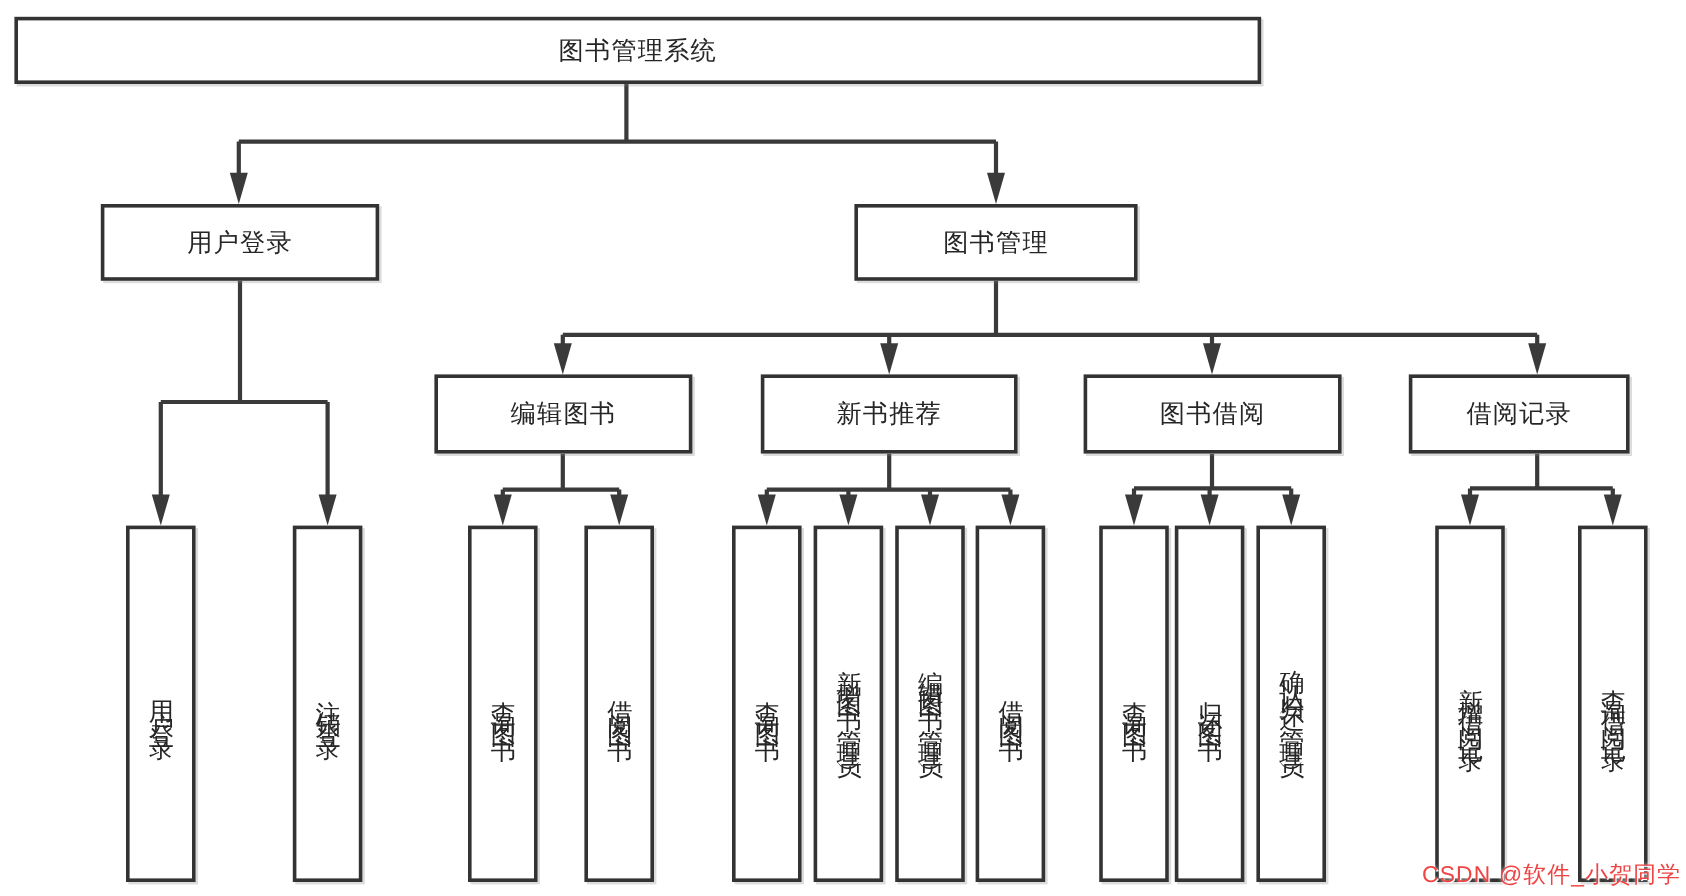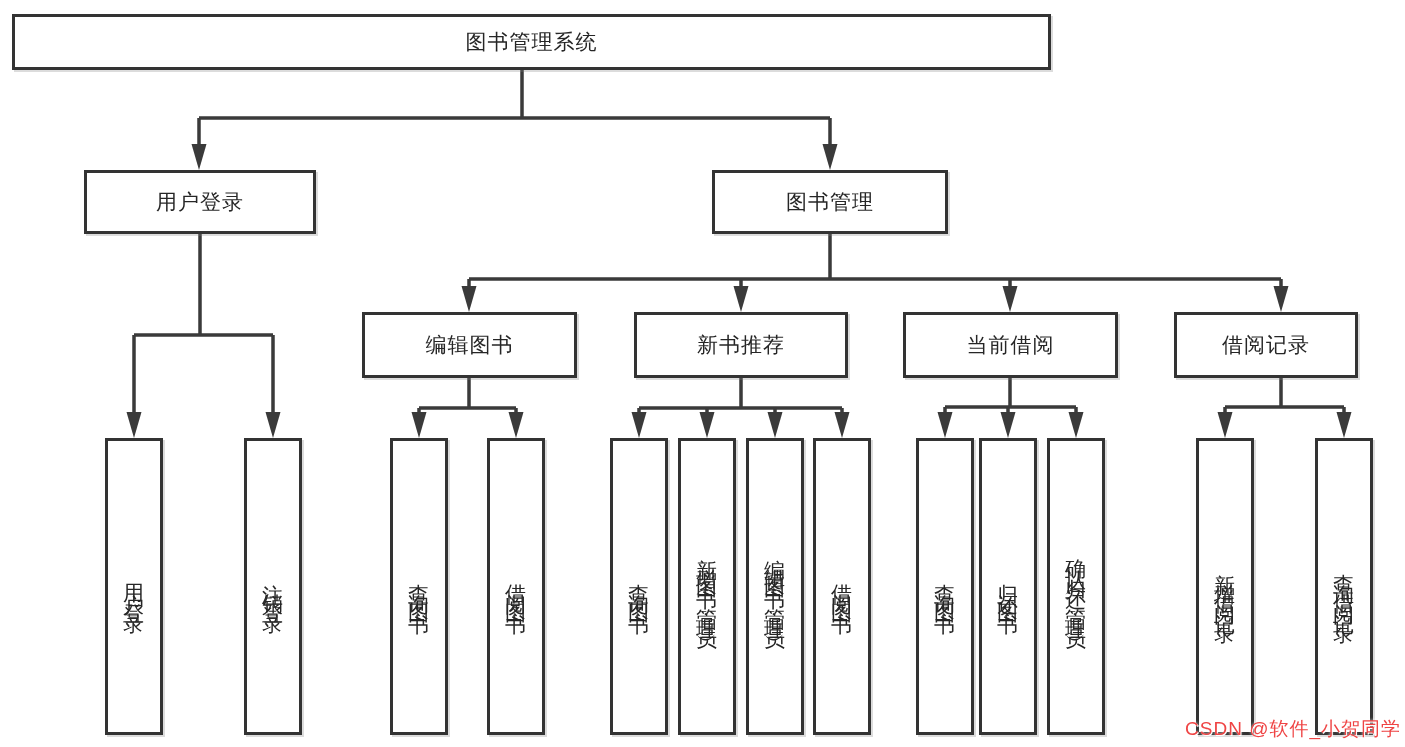--- a/index.html
+++ b/index.html
@@ -118,21 +118,21 @@
     <span>图书管理</span>
   </div>
 
   <div class="node" style="left:362px;top:312px;width:215px;height:66px;">
     <span>编辑图书</span>
   </div>
   <div class="node" style="left:634px;top:312px;width:214px;height:66px;">
     <span>新书推荐</span>
   </div>
   <div class="node" style="left:903px;top:312px;width:215px;height:66px;">
-    <span>当前借阅</span>
+    <span>图书借阅</span>
   </div>
   <div class="node" style="left:1174px;top:312px;width:184px;height:66px;">
     <span>借阅记录</span>
   </div>
 
   <div class="node" style="left:105px;top:438px;width:58px;height:297px;">
     <span class="vt">用户登录</span>
   </div>
   <div class="node" style="left:244px;top:438px;width:58px;height:297px;">
     <span class="vt">注销登录</span>

